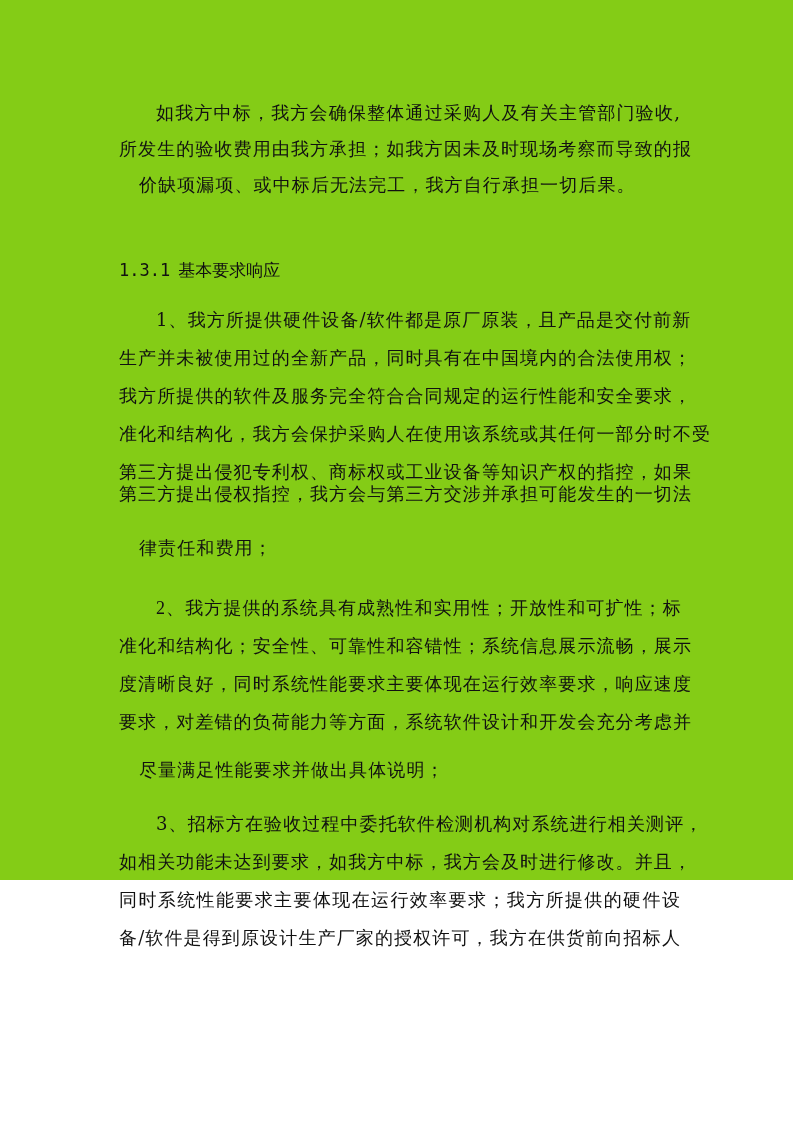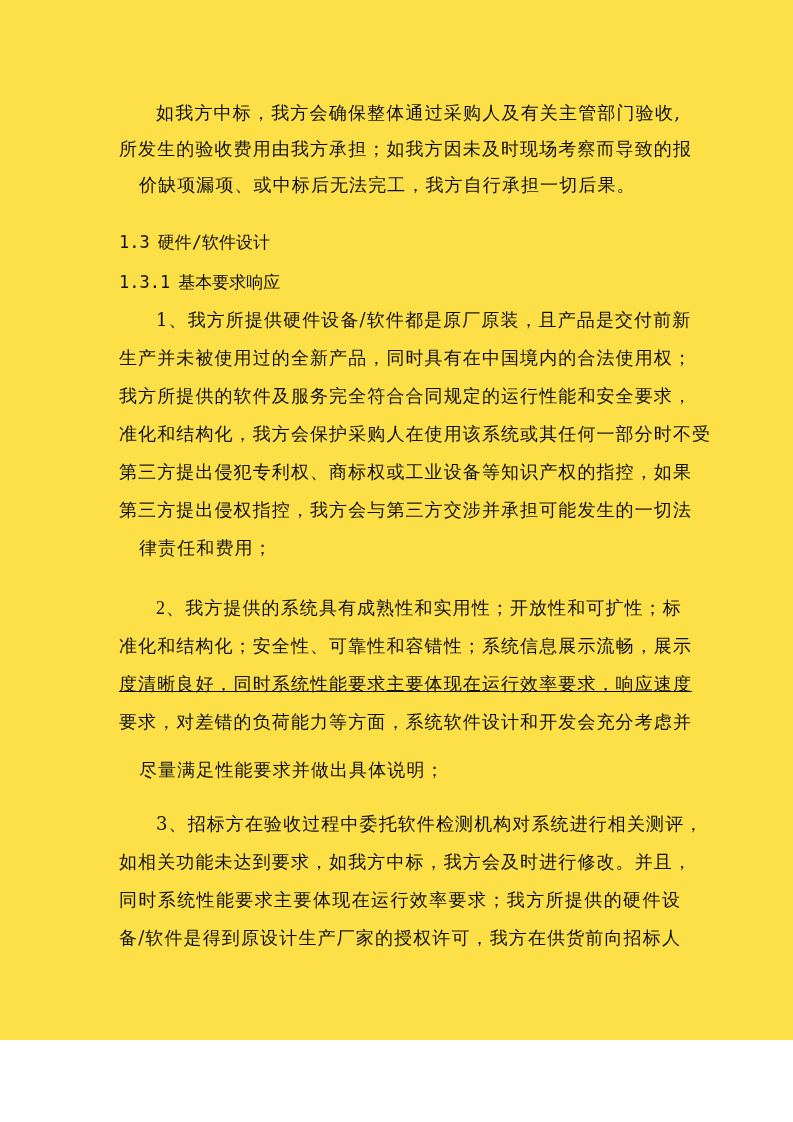--- a/index.html
+++ b/index.html
@@ -13,22 +13,22 @@
       position: relative;
       overflow: hidden;
       font-family: "DejaVu Serif", "Liberation Serif", serif;
       color: #111111;
     }
     .page {
       position: absolute;
       left: 0;
       top: 0;
       width: 793px;
-      height: 1040px;
-      background: #fde047;
+      height: 880px;
+      background: #84cc16;
     }
     .line {
       position: absolute;
       left: 119px;
       width: 562px;
       height: 36px;
       line-height: 36px;
       font-size: 18px;
       white-space: nowrap;
       letter-spacing: 1.1px;
@@ -60,42 +60,39 @@
 <body>
 
 <div class="page">
 
   <div>
     <div class="line indent" style="top:95px;">如我方中标，我方会确保整体通过采购人及有关主管部门验收,</div>
     <div class="line" style="top:131px;">所发生的验收费用由我方承担；如我方因未及时现场考察而导致的报</div>
     <div class="line last" style="top:167px;">价缺项漏项、或中标后无法完工，我方自行承担一切后果。</div>
   </div>
 
-  <div class="heading" style="top:224px;">
-    <span class="num">1.3</span><span>硬件/软件设计</span>
-  </div>
 
-  <div class="heading" style="top:264px;">
+  <div class="heading" style="top:252px;">
     <span class="num">1.3.1</span><span>基本要求响应</span>
   </div>
 
   <div>
     <div class="line indent" style="top:302px;">1、我方所提供硬件设备/软件都是原厂原装，且产品是交付前新</div>
     <div class="line" style="top:340px;">生产并未被使用过的全新产品，同时具有在中国境内的合法使用权；</div>
     <div class="line" style="top:378px;">我方所提供的软件及服务完全符合合同规定的运行性能和安全要求，</div>
     <div class="line" style="top:416px;">准化和结构化，我方会保护采购人在使用该系统或其任何一部分时不受</div>
     <div class="line" style="top:454px;">第三方提出侵犯专利权、商标权或工业设备等知识产权的指控，如果</div>
-    <div class="line" style="top:492px;">第三方提出侵权指控，我方会与第三方交涉并承担可能发生的一切法</div>
+    <div class="line" style="top:476px;">第三方提出侵权指控，我方会与第三方交涉并承担可能发生的一切法</div>
     <div class="line last" style="top:530px;">律责任和费用；</div>
   </div>
 
   <div>
     <div class="line indent" style="top:590px;font-family:Liberation Serif, serif;">2、我方提供的系统具有成熟性和实用性；开放性和可扩性；标</div>
     <div class="line" style="top:628px;">准化和结构化；安全性、可靠性和容错性；系统信息展示流畅，展示</div>
-    <div class="line" style="top:666px;text-decoration:underline;">度清晰良好，同时系统性能要求主要体现在运行效率要求，响应速度</div>
+    <div class="line" style="top:666px;">度清晰良好，同时系统性能要求主要体现在运行效率要求，响应速度</div>
     <div class="line" style="top:704px;">要求，对差错的负荷能力等方面，系统软件设计和开发会充分考虑并</div>
     <div class="line last" style="top:752px;">尽量满足性能要求并做出具体说明；</div>
   </div>
 
   <div>
     <div class="line indent" style="top:806px;">3、招标方在验收过程中委托软件检测机构对系统进行相关测评，</div>
     <div class="line" style="top:844px;">如相关功能未达到要求，如我方中标，我方会及时进行修改。并且，</div>
     <div class="line" style="top:882px;">同时系统性能要求主要体现在运行效率要求；我方所提供的硬件设</div>
     <div class="line" style="top:920px;">备/软件是得到原设计生产厂家的授权许可，我方在供货前向招标人</div>
   </div>

